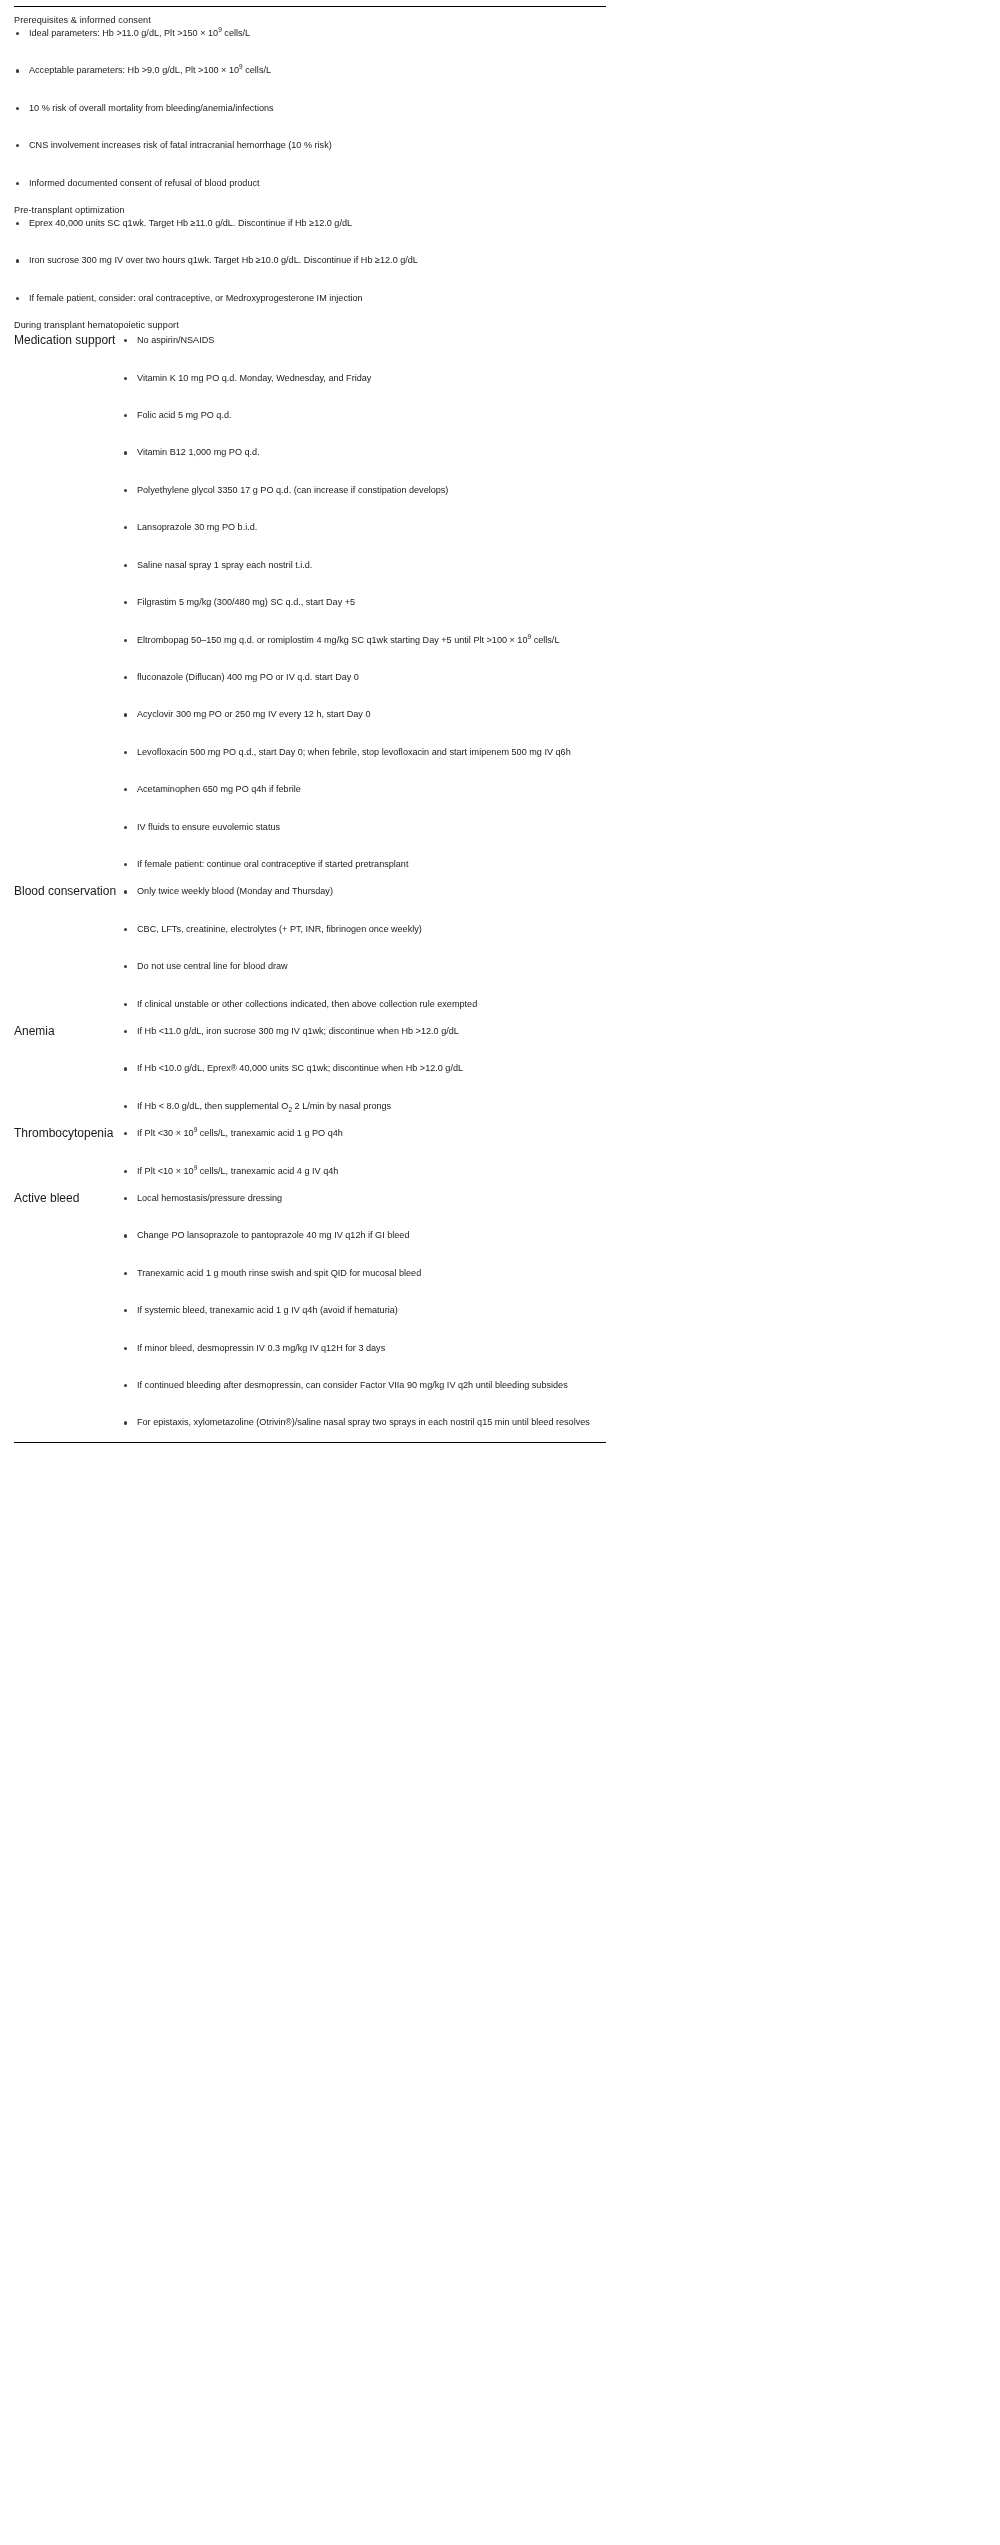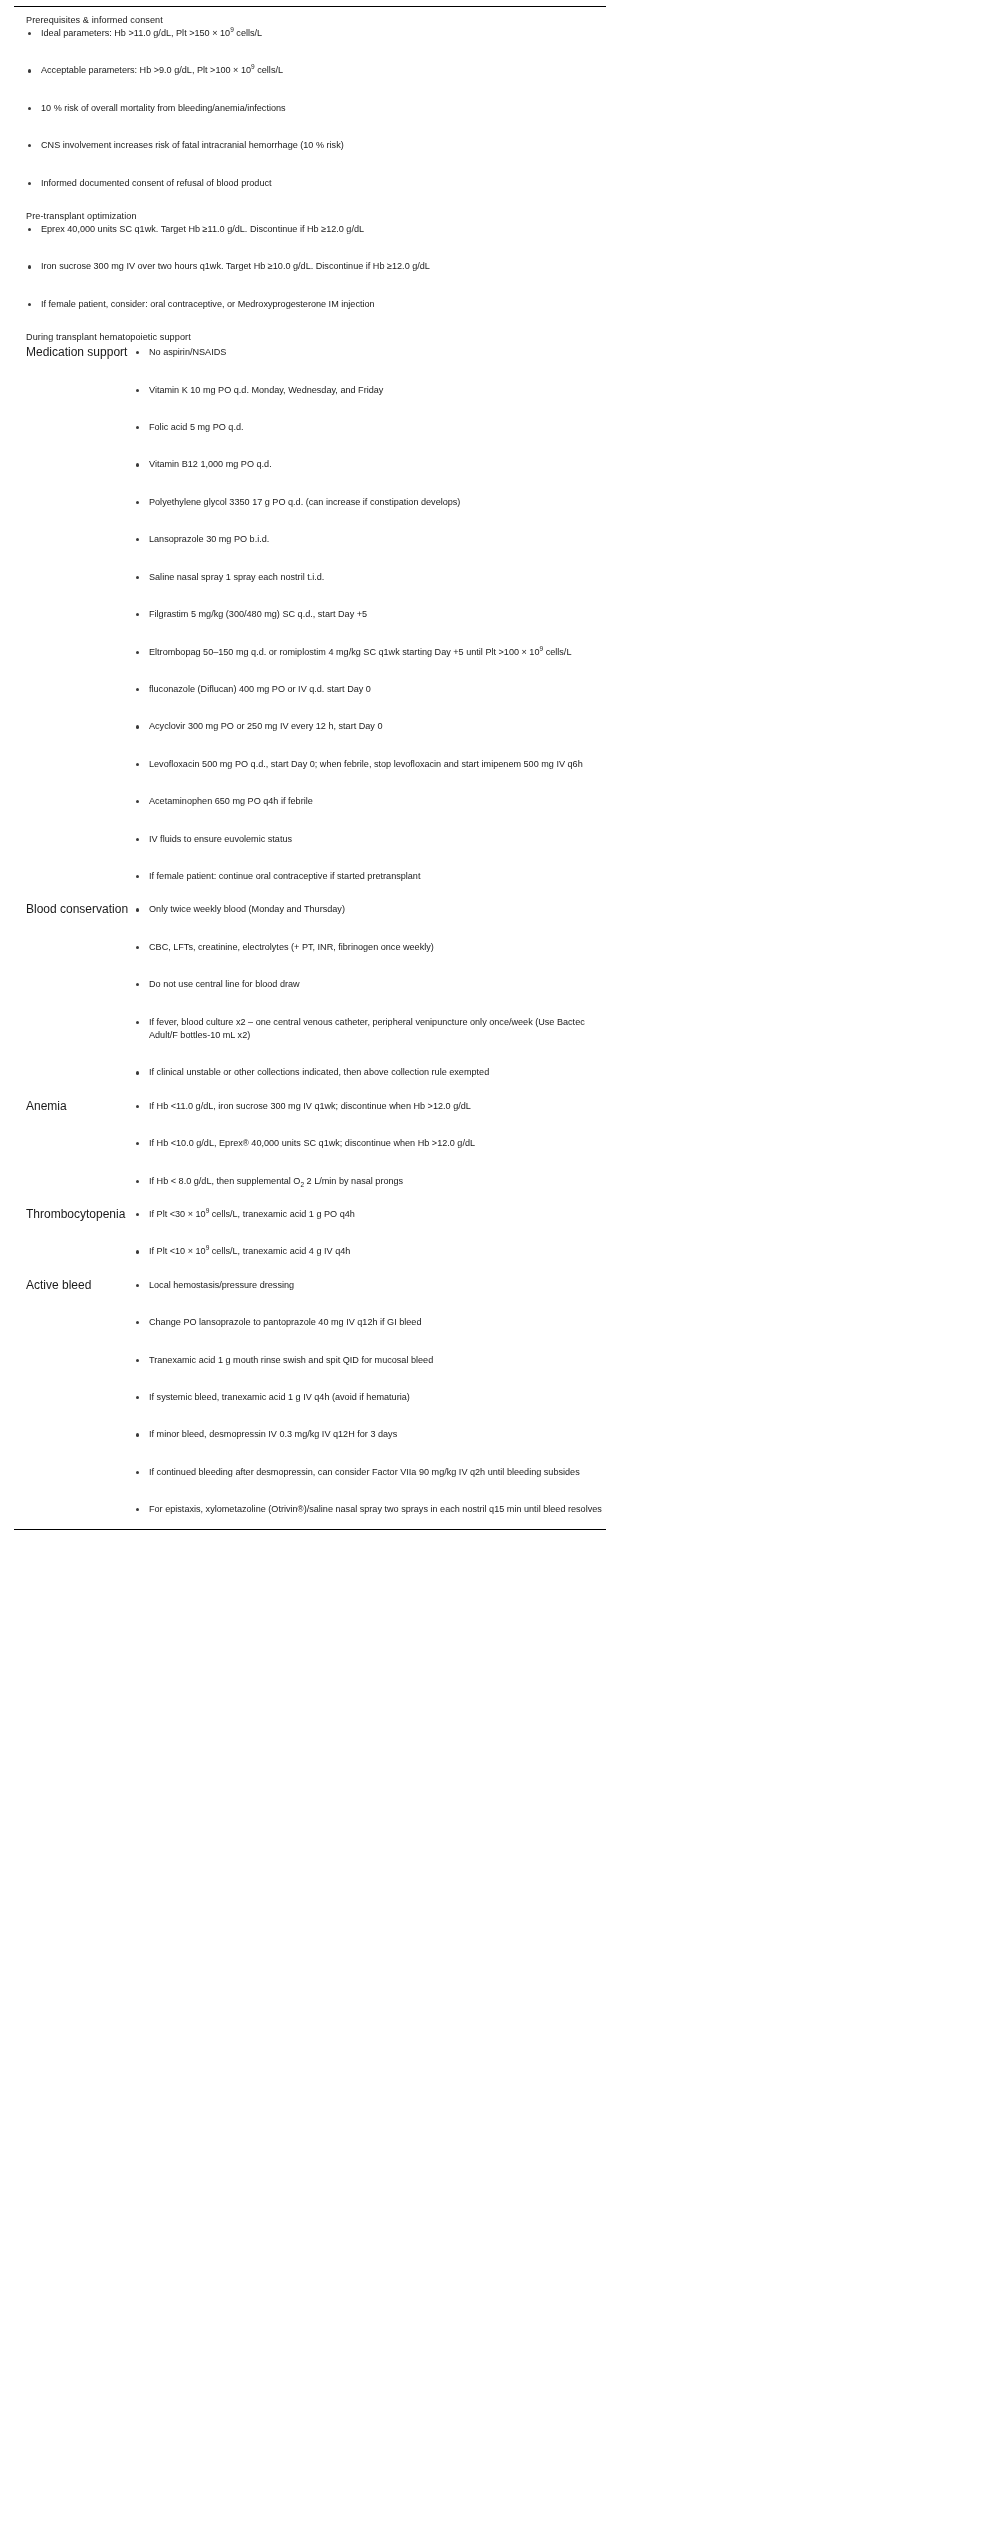--- a/index.html
+++ b/index.html
@@ -21,21 +21,21 @@
   }
   .rule-top {
     border-top: 1.4px solid #000000;
     margin: 6px 14px 0 14px;
   }
   .rule-bottom {
     border-top: 1.1px solid #000000;
     margin: 12px 14px 0 14px;
   }
   .table-body {
-    padding: 7px 14px 0 26px;
+    padding: 7px 14px 0 14px;
   }
   
   .section-heading {
     font-size: 9.1px;
     line-height: 13px;
     color: #1a1a1a;
     margin: 0 0 2px 0;
     letter-spacing: 0.01em;
   }
   .section-heading.tight {
@@ -90,21 +90,21 @@
   .indented-list {
     padding-left: 36px;
   }
   .indented-list > li {
     margin-bottom: 23px;
   }
   .block {
     margin-bottom: 10px;
   }
   .gap-before {
-    margin-top: 20px;
+    margin-top: 14px;
   }
   sup {
     font-size: 0.72em;
     vertical-align: super;
     line-height: 0;
   }
   sub {
     font-size: 0.72em;
     vertical-align: sub;
     line-height: 0;
@@ -169,21 +169,20 @@
     </div>
 
     <div class="block gap-before">
       <div class="row">
         <div class="label-col">Blood conservation</div>
         <div class="bullet-col">
           <ul class="bullets">
             <li>Only twice weekly blood (Monday and Thursday)</li>
             <li>CBC, LFTs, creatinine, electrolytes (+ PT, INR, fibrinogen once weekly)</li>
             <li>Do not use central line for blood draw</li>
-            <li>If fever, blood culture x2 – one central venous catheter, peripheral venipuncture only once/week (Use Bactec Adult/F bottles-10 mL x2)</li>
             <li>If clinical unstable or other collections indicated, then above collection rule exempted</li>
           </ul>
         </div>
       </div>
     </div>
 
     <div class="block gap-before">
       <div class="row">
         <div class="label-col">Anemia</div>
         <div class="bullet-col">

